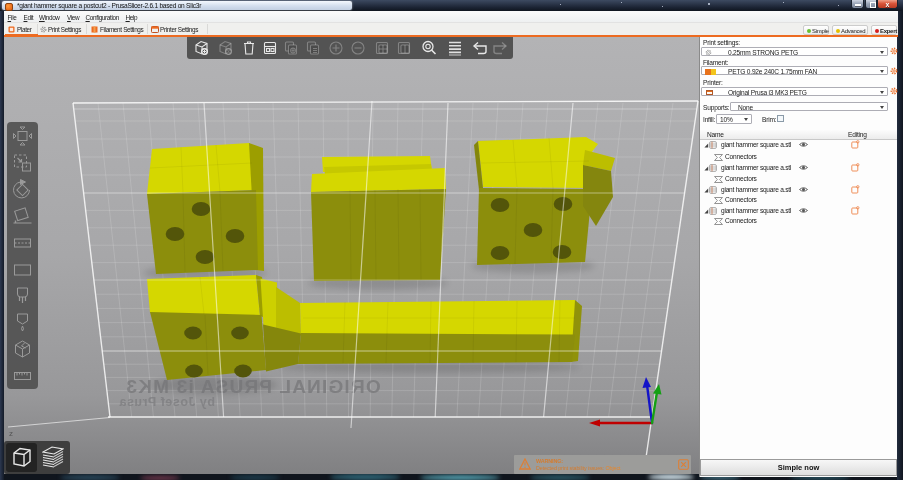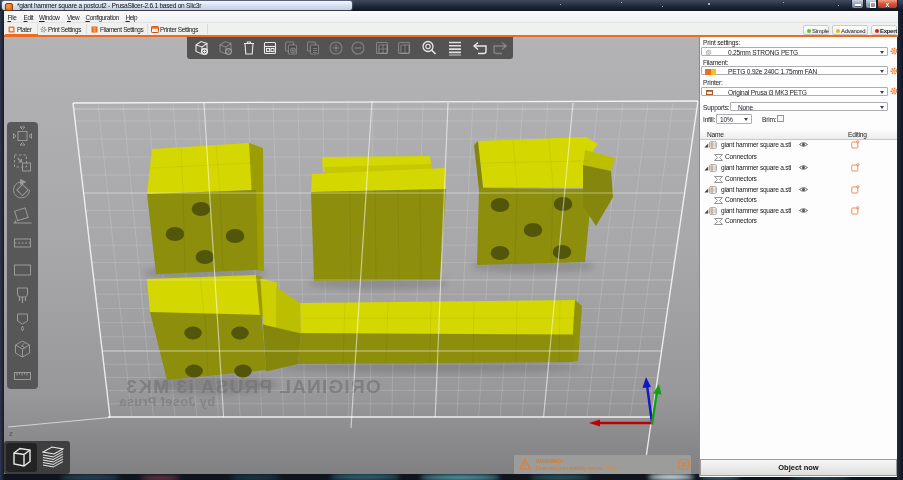--- a/index.html
+++ b/index.html
@@ -614,15 +614,15 @@
         </svg>
         <span style="position:absolute;left:25px;top:1px;font-size:6.6px;letter-spacing:-0.2px;color:#1a1a1a;white-space:nowrap;">Connectors</span>
       </div>
 <div style="position:absolute;left:0;top:75.5px;width:197px;height:10px;">
         <svg style="position:absolute;left:14px;top:2px;" width="9" height="7" viewBox="0 0 9 7">
           <path d="M0.5 0.5 L8.5 0.5 L5.6 3.5 L8.5 6.5 L0.5 6.5 L3.4 3.5 Z" fill="none" stroke="#888" stroke-width="0.9"></path>
         </svg>
         <span style="position:absolute;left:25px;top:1px;font-size:6.6px;letter-spacing:-0.2px;color:#1a1a1a;white-space:nowrap;">Connectors</span>
       </div>
 </div>
-<div class="abs" id="slicebtn">Object now</div>
+<div class="abs" id="slicebtn">Simple now</div>
 
 </div>
 
 </body></html>

